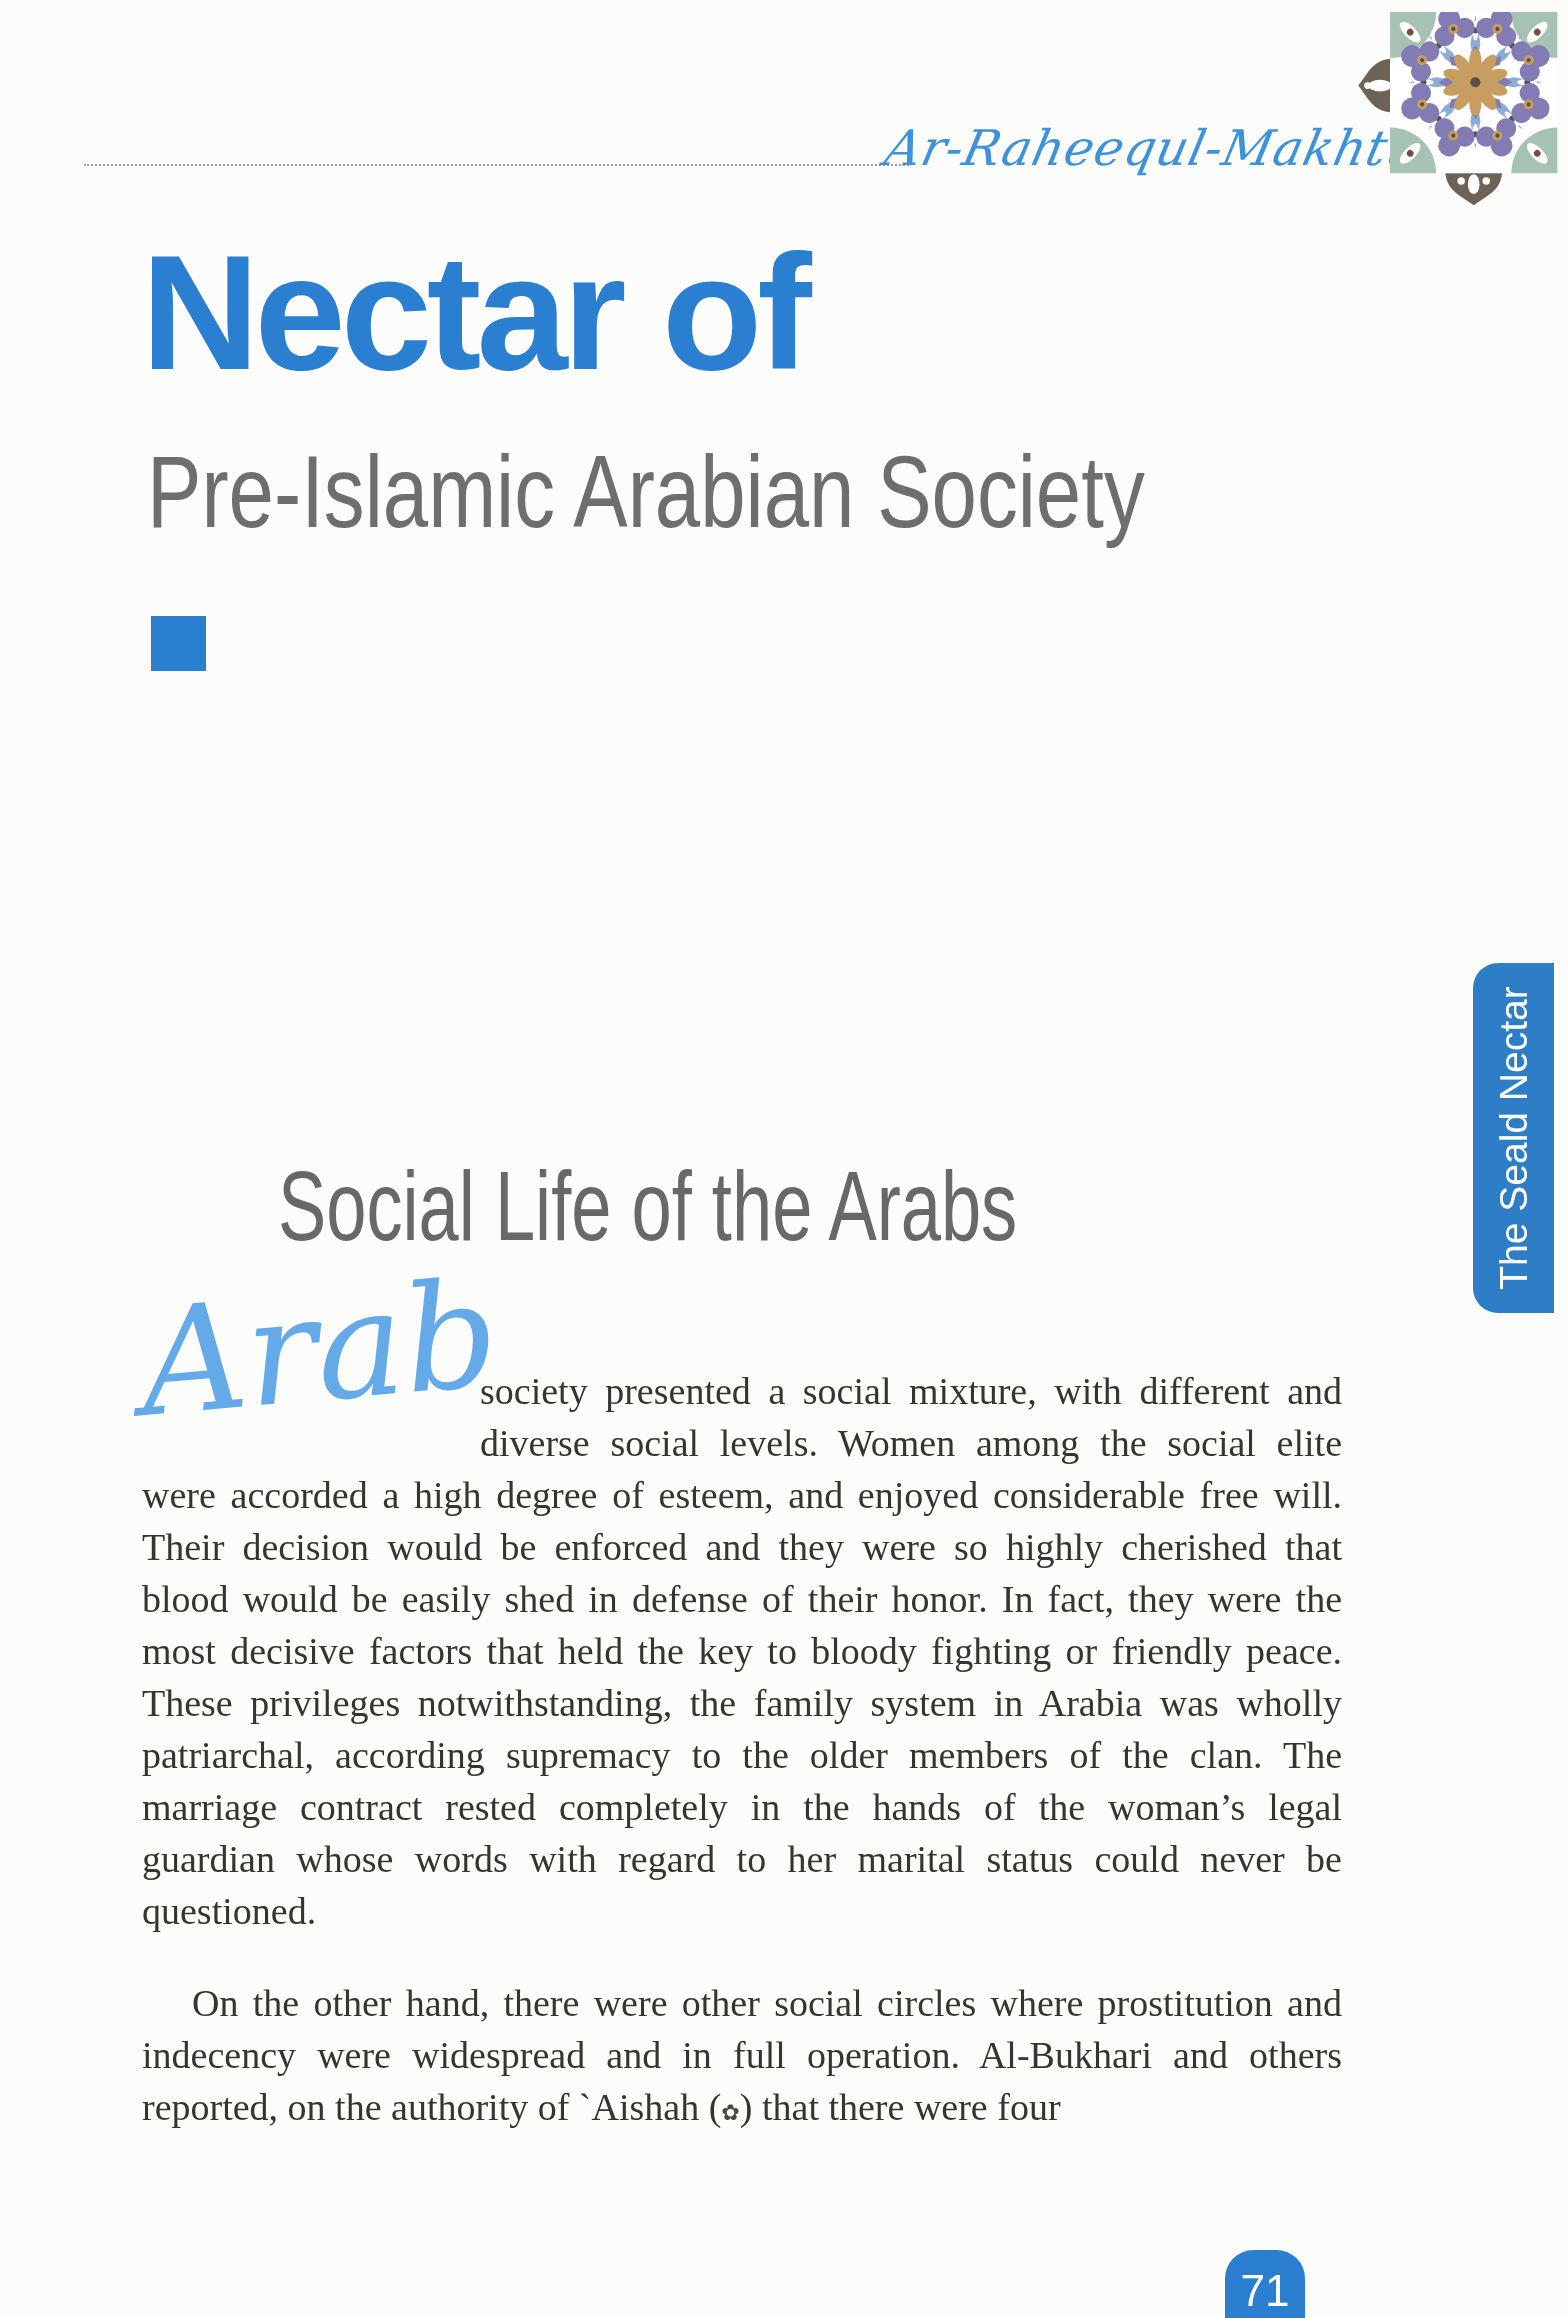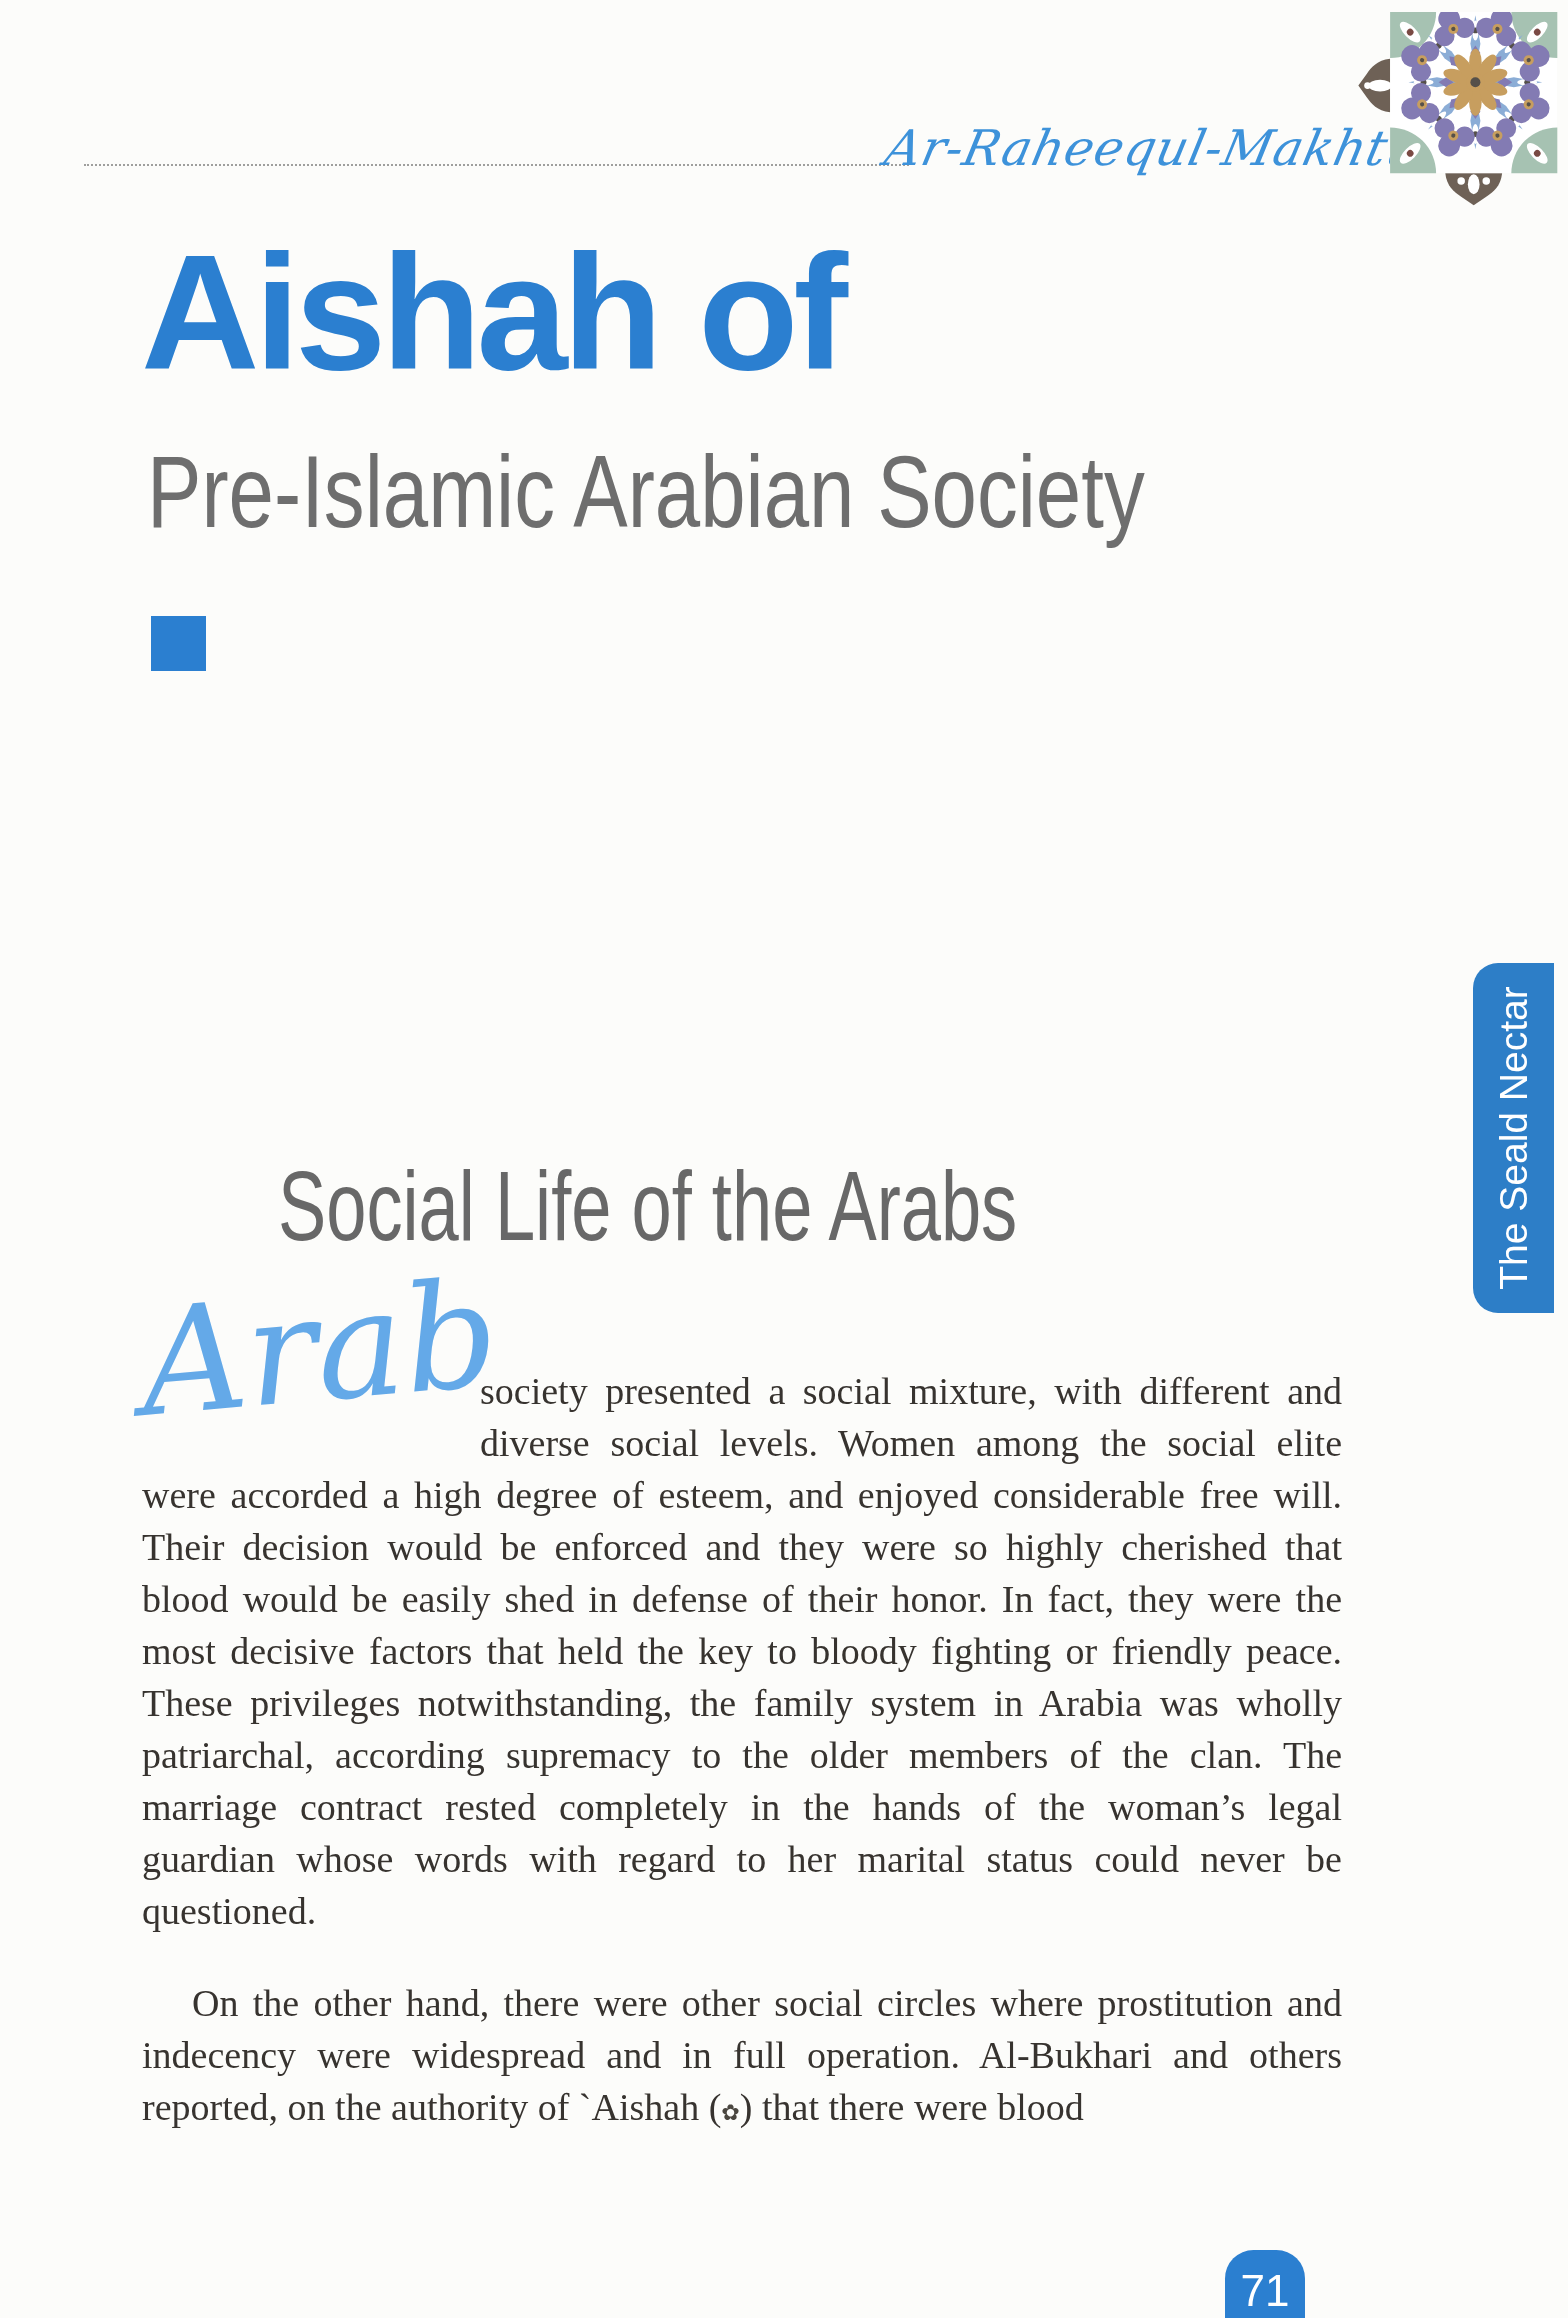--- a/index.html
+++ b/index.html
@@ -178,34 +178,34 @@
           <use href="#petal" transform="rotate(252)"></use>
           <use href="#petal" transform="rotate(288)"></use>
           <use href="#petal" transform="rotate(324)"></use>
           <circle r="11" fill="#c79e5f"></circle>
           <circle r="6" fill="#55504a"></circle>
         </g>
       </g>
     </svg>
   </div>
 
-  <h1 class="chapter-title">Aishah of</h1>
+  <h1 class="chapter-title">Nectar of</h1>
   <h2 class="chapter-subtitle">Pre-Islamic Arabian Society</h2>
 
   <div class="square-marker"></div>
 
   <h3 class="section-heading">Social Life of the Arabs</h3>
 
   <div class="body-para1">
     <span class="lead-float">
         <span class="lead-word">Arab</span>
       </span><span>society presented a social mixture, with different and diverse social levels. Women among the social elite were accorded a high degree of esteem, and enjoyed considerable free will. Their decision would be enforced and they were so highly cherished that blood would be easily shed in defense of their honor. In fact, they were the most decisive factors that held the key to bloody fighting or friendly peace. These privileges notwithstanding, the family system in Arabia was wholly patriarchal, according supremacy to the older members of the clan. The marriage contract rested completely in the hands of the woman’s legal guardian whose words with regard to her marital status could never be questioned.</span>
   </div>
 
-  <p class="body-para2"><span>On the other hand, there were other social circles where prostitution and indecency were widespread and in full operation. Al-Bukhari and others reported, on the authority of `Aishah (</span><span class="honorific">✿</span><span>) that there were blood</span></p>
+  <p class="body-para2"><span>On the other hand, there were other social circles where prostitution and indecency were widespread and in full operation. Al-Bukhari and others reported, on the authority of `Aishah (</span><span class="honorific">✿</span><span>) that there were four</span></p>
 
   <div class="side-tab">
     <span class="side-tab-label">The Seald Nectar</span>
   </div>
 
   <div class="page-number-box">
     <span>71</span>
   </div>
 
 </div>

